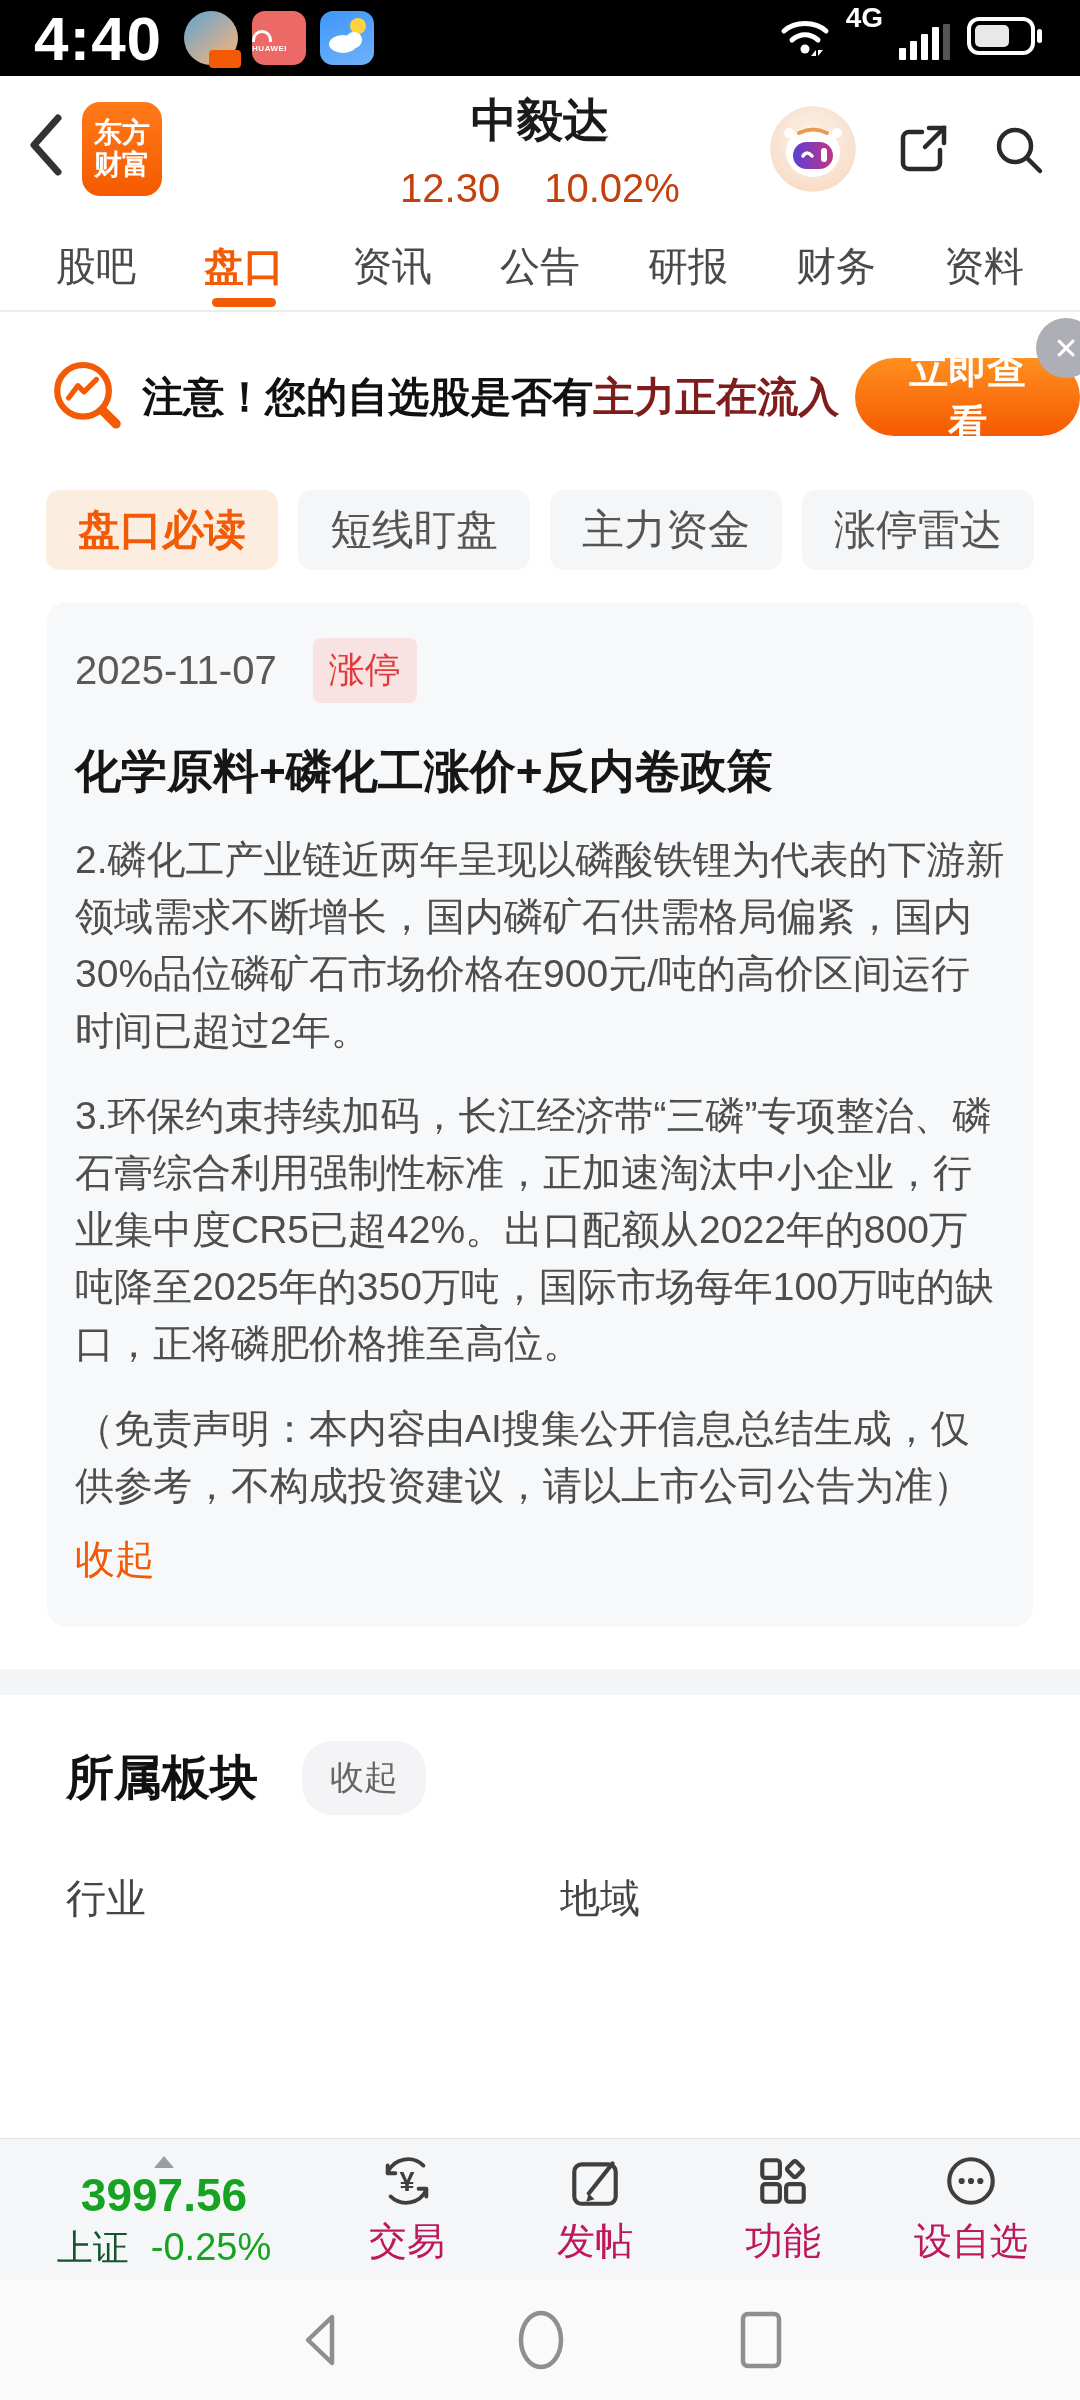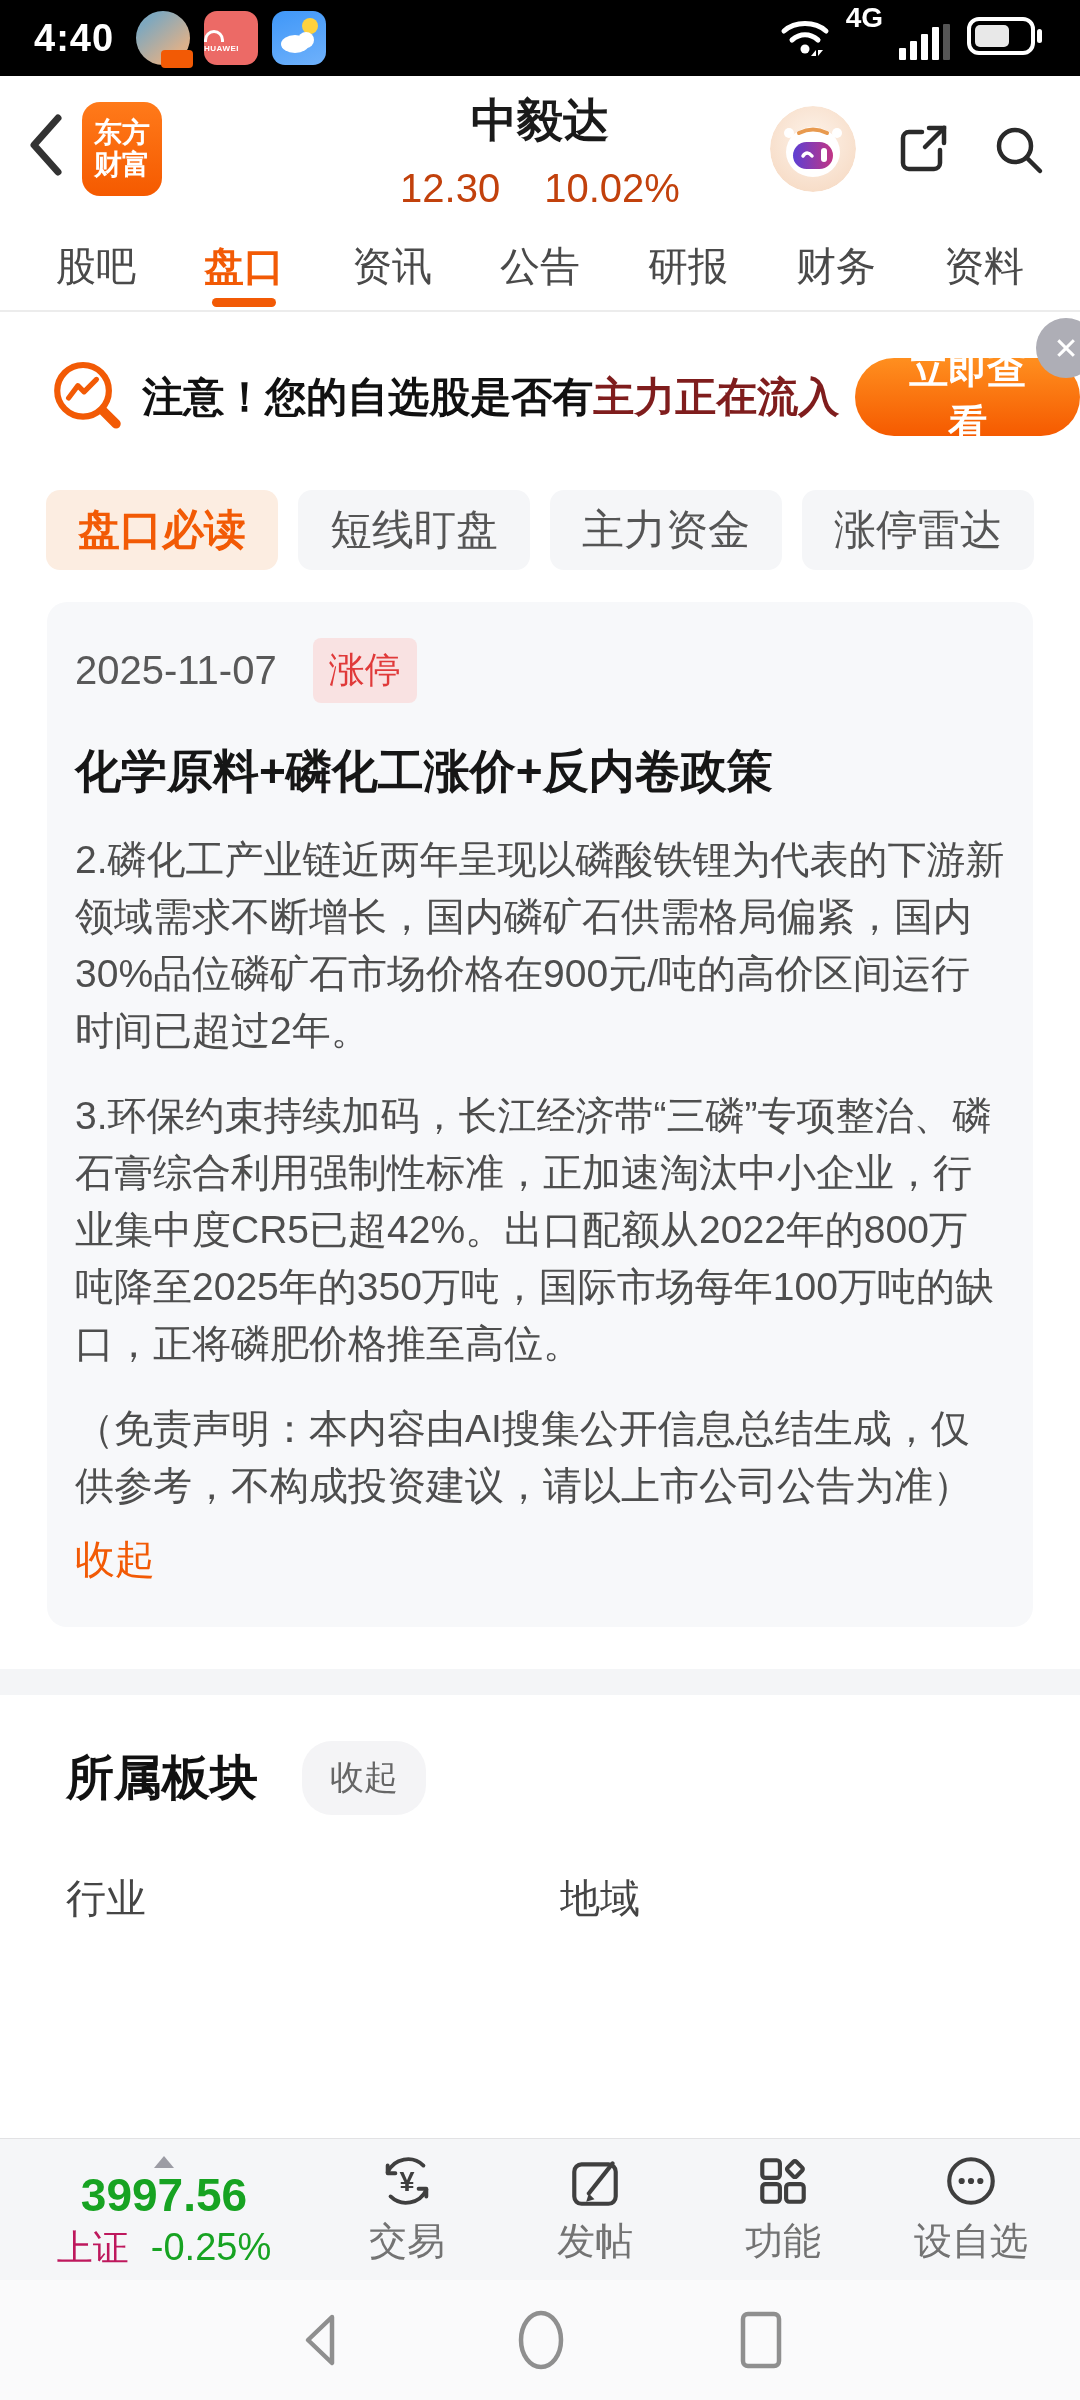--- a/index.html
+++ b/index.html
@@ -1,21 +1,21 @@
 <!DOCTYPE html>
 <html><head>
 <meta charset="utf-8">
 <style>
   * { margin:0; padding:0; box-sizing:border-box; }
   html,body { font-family:"Liberation Sans", sans-serif; }
   body { width:1080px; height:2400px; position:relative; background:#ffffff; overflow:hidden; }
 
   
   .statusbar { height:76px; background:#000; display:flex; align-items:center; padding:0 34px; color:#fff; }
-  .sb-time { font-size:38px; font-weight:600; letter-spacing:1px; margin-right:22px; }
+  .sb-time { font-size:62px; font-weight:600; letter-spacing:1px; margin-right:22px; }
   .sb-apps { display:flex; align-items:center; gap:14px; }
   .sb-avatar { width:54px; height:54px; border-radius:50%; background:linear-gradient(140deg,#7fa8be 20%,#d9b08c 75%); position:relative; }
   .sb-avatar .badge { position:absolute; right:-3px; bottom:-3px; width:18px; height:18px; background:#f25a05; border-radius:4px; }
   .sb-appicon { width:54px; height:54px; border-radius:13px; position:relative; overflow:hidden; }
   .sb-huawei { background:#ec6a66; display:flex; flex-direction:column; align-items:flex-start; justify-content:center; }
   .sb-huawei .bag { width:20px; height:12px; border:3px solid #fff; border-bottom:none; border-radius:10px 10px 0 0; margin-top:6px; }
   .sb-huawei .hw-label { font-size:8px; font-weight:bold; color:#fff; letter-spacing:.5px; margin-top:2px; }
   .sb-weather { background:linear-gradient(160deg,#3f97f8,#6fb1fb); }
   .sb-right { margin-left:auto; display:flex; gap:16px; }
   .sb-4g { font-size:28px; font-weight:bold; margin-top:-14px; }
@@ -70,24 +70,24 @@
   .board-labels { display:flex; margin-top:56px; }
   .board-labels .lbl { font-size:40px; color:#454545; }
   .lbl-region { margin-left:414px; }
 
   
   .toolbar { position:absolute; left:0; bottom:120px; width:1080px; height:142px; background:#f5f6f8; border-top:1px solid #e2e2e4; display:flex; align-items:center; padding:0 34px; justify-content:space-between; }
   .index-block { width:260px; text-align:center; line-height:1; }
   .tri-up { width:0; height:0; border-left:10px solid transparent; border-right:10px solid transparent; border-bottom:12px solid #9c9ca4; margin:2px auto 4px; }
   .index-value { font-size:46px; font-weight:bold; color:#17a322; }
   .index-sub { margin-top:10px; display:flex; justify-content:center; gap:22px; align-items:baseline; }
-  .index-name { font-size:36px; color:#be185d; }
+  .index-name { font-size:36px; color:#14532d; }
   .index-change { font-size:38px; color:#17a322; }
   .tb-item { width:150px; display:flex; flex-direction:column; align-items:center; gap:6px; }
-  .tb-label { font-size:38px; color:#737373; }
+  .tb-label { font-size:38px; color:#be185d; }
 
   
   .navbar { position:absolute; left:0; bottom:0; width:1080px; height:120px; background:#fafafb; display:flex; align-items:center; justify-content:center; gap:172px; }
 </style>
 </head>
 <body>
 
 <div class="statusbar">
   <span class="sb-time">4:40</span>
   <div class="sb-apps">

